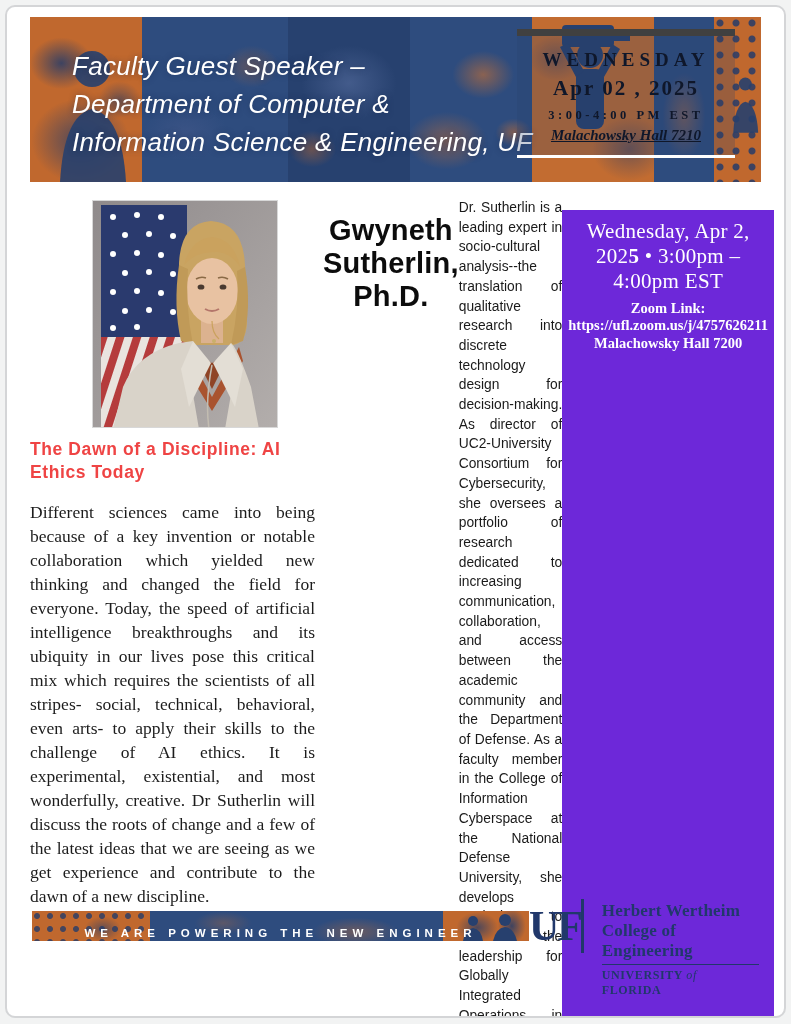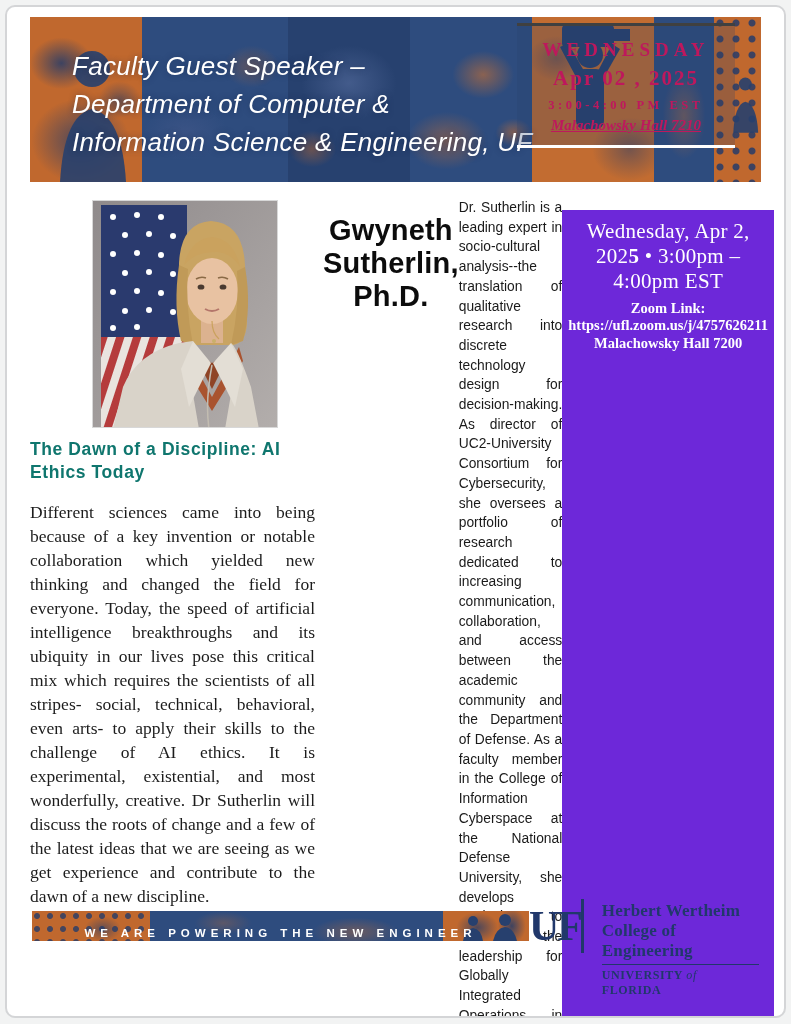--- a/index.html
+++ b/index.html
@@ -67,26 +67,26 @@
     color: #ffffff;
     font-style: italic;
     font-size: 26px;
     line-height: 38px;
     font-weight: 500;
     letter-spacing: .3px;
     text-shadow: 0 0 6px rgba(20,35,70,.45);
   }
   .event-block {
     position: absolute;
-    right: 26px; top: 6px;
+    right: 26px; top: 12px;
     width: 218px;
     text-align: center;
-    color: #be185d;
+    color: #0f172a;
     font-family: "Liberation Serif", serif;
-    border-top: 3px solid #404040;
+    border-top: 7px solid #404040;
     border-bottom: 3px solid #fff;
     padding: 13px 0 11px;
     background: rgba(40,62,106,.25);
   }
   .event-day  { font-size: 19px; font-weight: bold; letter-spacing: 5px; }
   .event-date { font-size: 21px; font-weight: bold; letter-spacing: 2px; margin-top: 5px; }
   .event-time { font-size: 12.5px; font-weight: bold; letter-spacing: 3.5px; margin-top: 7px; }
   .event-loc  { font-size: 15px; font-weight: bold; font-style: italic;
                 text-decoration: underline; margin-top: 4px; cursor: pointer; }
 
@@ -94,21 +94,21 @@
   .main {
     display: grid;
     grid-template-columns: 285px 446px;
     column-gap: 8px;
     margin-top: 16px;
   }
   .photo-wrap { margin: 2px 0 0 62px; width: 186px; height: 228px;
                 border: 1px solid #d8d8d8; overflow: hidden; }
   .talk-title {
     margin-top: 10px;
-    color: #0f766e;
+    color: #ef4444;
     font-size: 17.5px;
     font-weight: bold;
     letter-spacing: .6px;
     line-height: 23px;
   }
   .abstract {
     margin-top: 16px;
     font-family: "Liberation Serif", serif;
     font-size: 17.5px;
     line-height: 24px;

